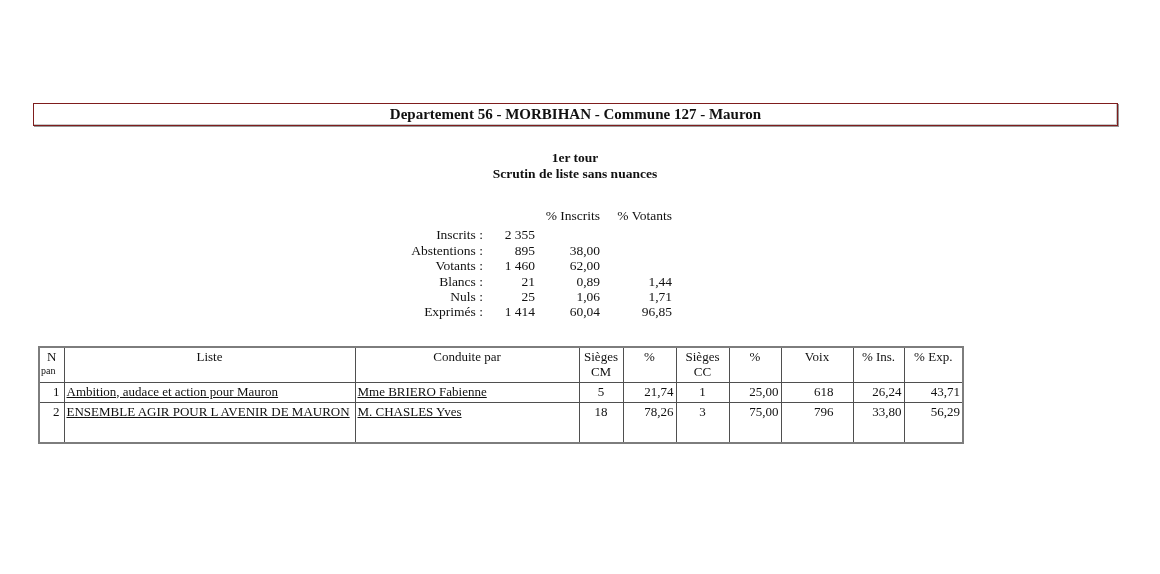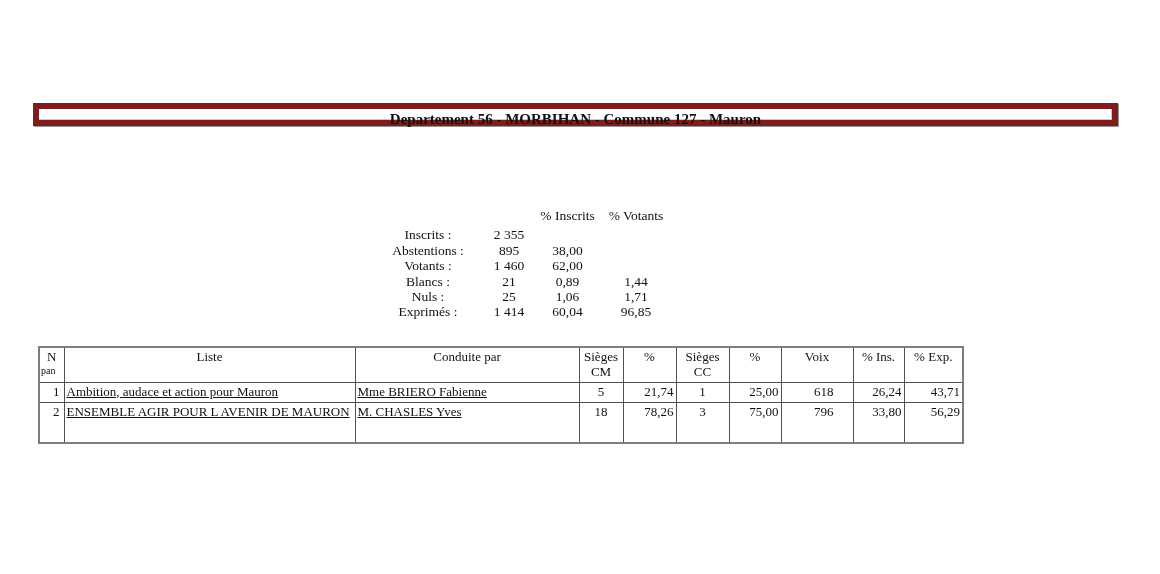--- a/index.html
+++ b/index.html
@@ -14,35 +14,35 @@
   .page { position: relative; width: 1160px; height: 574px; background: #ffffff; }
 
   
   .doc-header { position: absolute; top: 20px; left: 0; width: 1150px; text-align: center; }
   .doc-title { font-size: 19px; font-weight: bold; line-height: 20px; letter-spacing: 0.3px; }
   .doc-date  { font-size: 15px; font-weight: bold; line-height: 17px; }
 
   
   .location-box {
     position: absolute; left: 33px; top: 103px; width: 1085px; height: 23px;
-    border: 6px solid #7f1d1d;
+    border: 1px solid #7f1d1d;
     box-shadow: 1px 1px 0 0 #979797, inset -1px -1px 0 0 #c8c8c8;
     text-align: center;
     font-size: 15px; font-weight: bold; line-height: 21px;
     background: #ffffff;
   }
 
   
   .round-block { position: absolute; top: 150px; left: 0; width: 1150px; text-align: center;
     font-size: 13.5px; font-weight: bold; line-height: 15.5px; }
 
   
   .participation { position: absolute; left: 373px; top: 208px; border-collapse: collapse; }
   .participation td {
-    font-size: 13.5px; line-height: 15.4px; text-align: center;
+    font-size: 13.5px; line-height: 15.4px; text-align: right;
     white-space: nowrap; padding: 0;
   }
   .participation thead td { padding-bottom: 4px; }
   .participation .c-label { width: 110px; }
   .participation .c-count { width: 52px; }
   .participation .c-pins  { width: 65px; }
   .participation .c-pvot  { width: 72px; }
 
   
   .results {
@@ -75,20 +75,24 @@
 </head>
 <body>
 
 <div class="page">
 
 
   <div class="location-box">
     <span>Departement 56 - MORBIHAN - Commune 127 - Mauron</span>
   </div>
 
+  <div class="round-block">
+    <div>1er tour</div>
+    <div>Scrutin de liste sans nuances</div>
+  </div>
 
   <table class="participation">
     <colgroup>
       <col class="c-label">
         <col class="c-count">
         <col class="c-pins">
         <col class="c-pvot">
     </colgroup>
     <thead>
       <tr>

